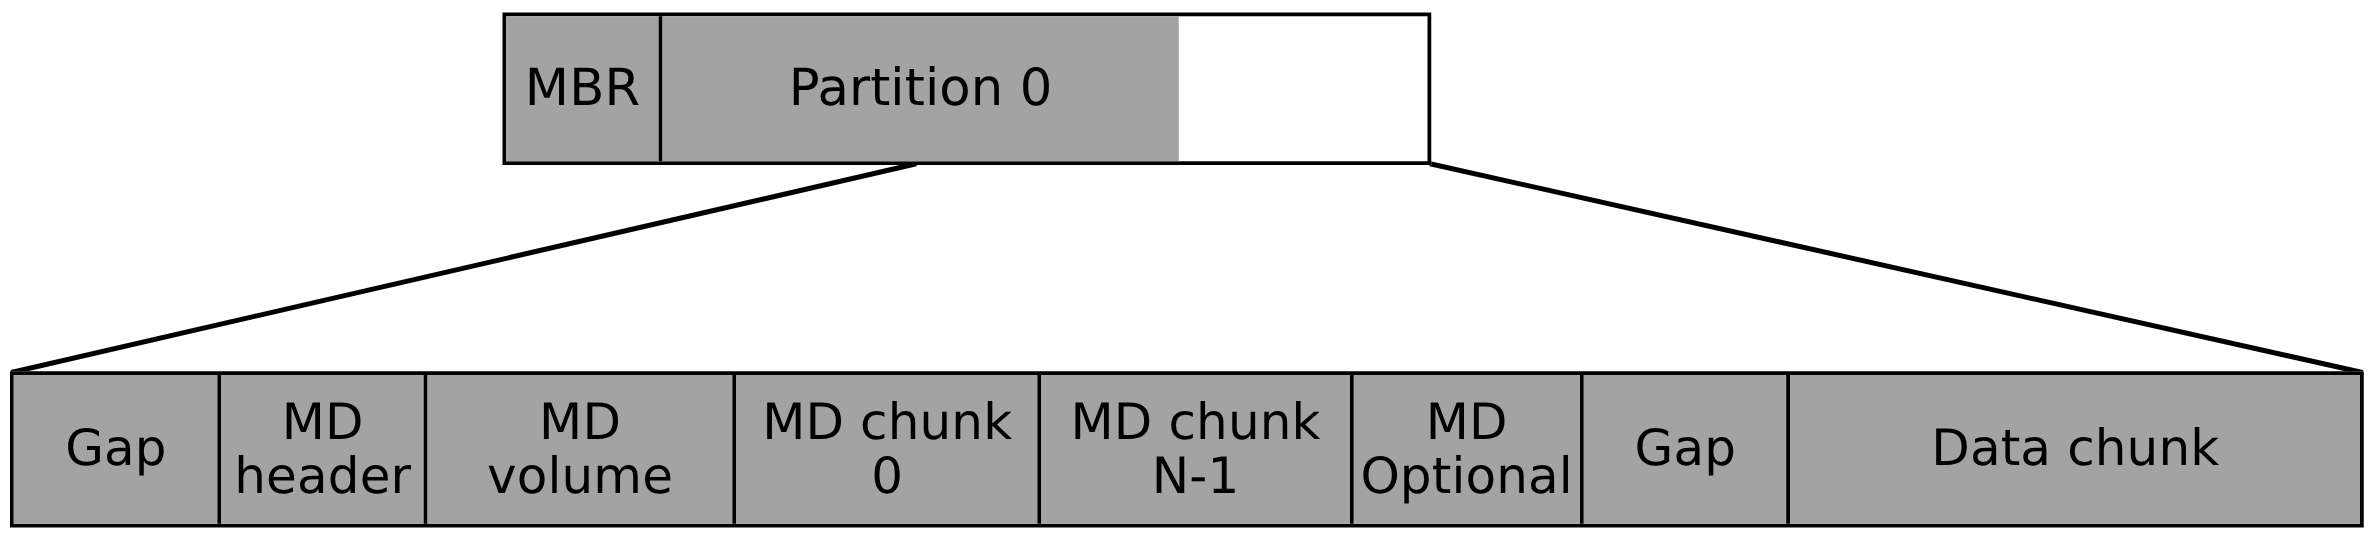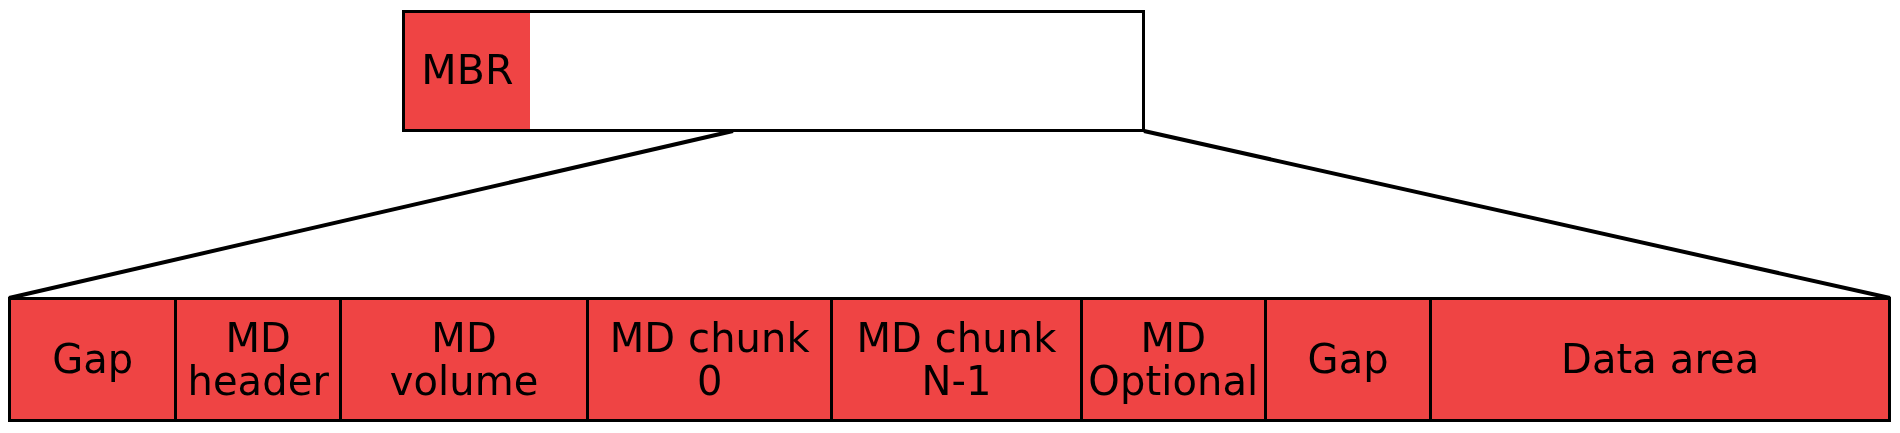--- a/index.html
+++ b/index.html
@@ -47,21 +47,21 @@
     width: 1883px;
     height: 125px;
   }
   .cell {
     box-sizing: border-box;
     display: flex;
     align-items: center;
     justify-content: center;
     text-align: center;
     border-right: 3px solid #000000;
-    background: #ef4444;
+    background: #a3a3a3;
     overflow: hidden;
   }
   .cell:last-child {
     border-right: none;
   }
   .cell-label {
     font-size: 41px;
     line-height: 1.05;
     letter-spacing: 0.1px;
     white-space: pre-line;
@@ -79,20 +79,23 @@
 
   <svg class="connector-layer" width="1900" height="433" viewBox="0 0 1900 433" xmlns="http://www.w3.org/2000/svg">
     <line x1="733" y1="131" x2="9" y2="298" stroke="#000000" stroke-width="4"></line>
     <line x1="1144" y1="131" x2="1890" y2="298" stroke="#000000" stroke-width="4"></line>
   </svg>
 
   <div id="disk-band" class="band">
     <div class="cell" style="width:125px">
       <span class="cell-label">MBR</span>
     </div>
+    <div class="cell" style="width:413px">
+      <span class="cell-label">Partition 0</span>
+    </div>
   </div>
 
   <div id="partition-band" class="band">
     <div class="cell" style="width:167px">
       <span class="cell-label">Gap</span>
     </div>
     <div class="cell" style="width:165px">
       <span class="cell-label">MD
 header</span>
     </div>
@@ -109,17 +112,17 @@
 N-1</span>
     </div>
     <div class="cell" style="width:185px">
       <span class="cell-label">MD
 Optional</span>
     </div>
     <div class="cell" style="width:166px">
       <span class="cell-label">Gap</span>
     </div>
     <div class="cell" style="width:457px">
-      <span class="cell-label">Data area</span>
+      <span class="cell-label">Data chunk</span>
     </div>
   </div>
 
 </div>
 
 </body></html>

